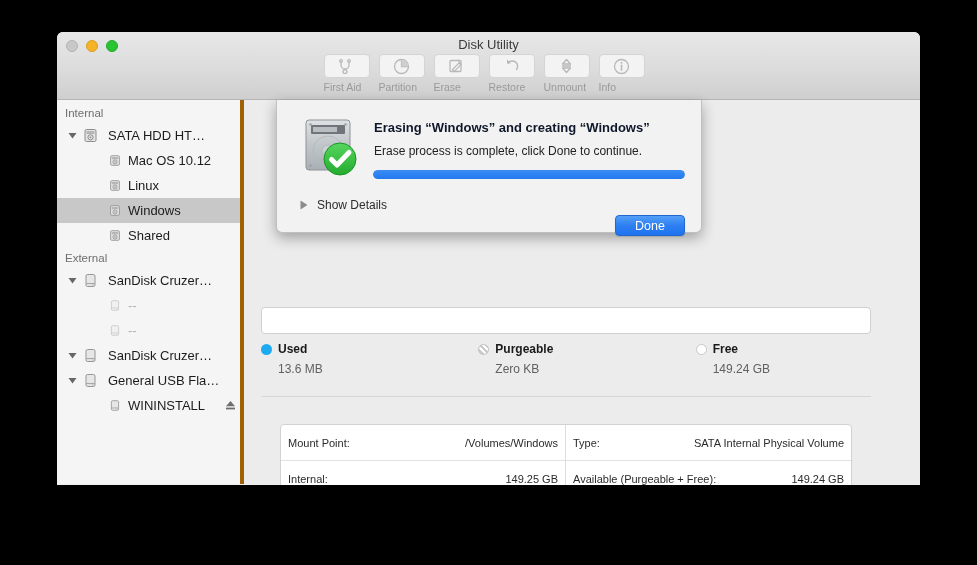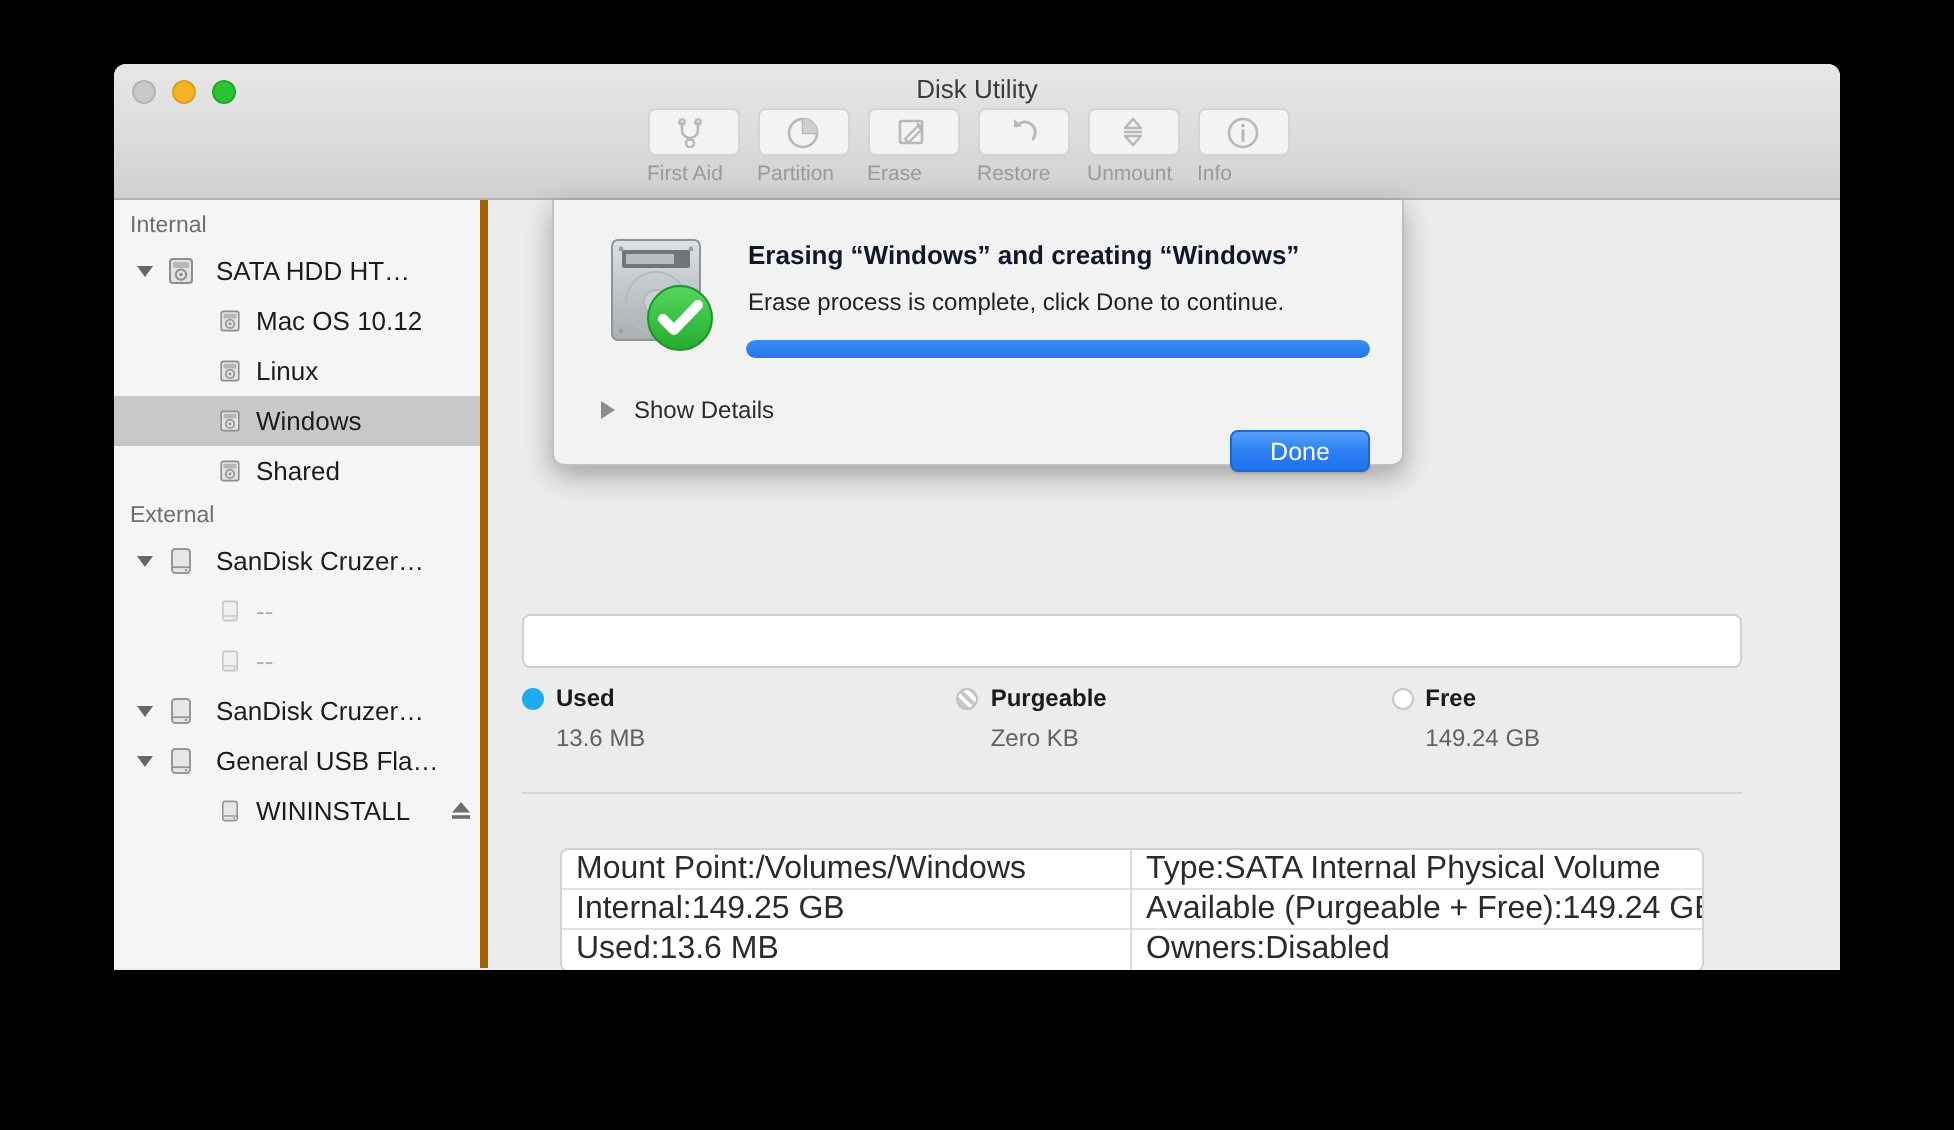--- a/index.html
+++ b/index.html
@@ -144,24 +144,24 @@
     width: 572px;
     background: #fff;
     border: 1px solid #d2d2d2;
     border-radius: 4px;
     display: flex;
     overflow: hidden;
   }
   .info-col { width: 50%; }
   .info-col.left { border-right: 1px solid #dcdcdc; }
   .info-row {
-    display: flex; justify-content: flex-start;
-    height: 20px; align-items: center;
+    display: flex; justify-content: space-between;
+    height: 36px; align-items: center;
     padding: 0 7px;
-    font-size: 16px; color: #2b2b2b;
+    font-size: 11px; color: #2b2b2b;
     border-bottom: 1px solid #e2e2e2;
     white-space: nowrap;
   }
   .info-row:last-child { border-bottom: none; }
   .info-val { color: #2b2b2b; text-align: right; }
 
   
   #sheet {
     position: absolute;
     left: 219px; top: 68px;

